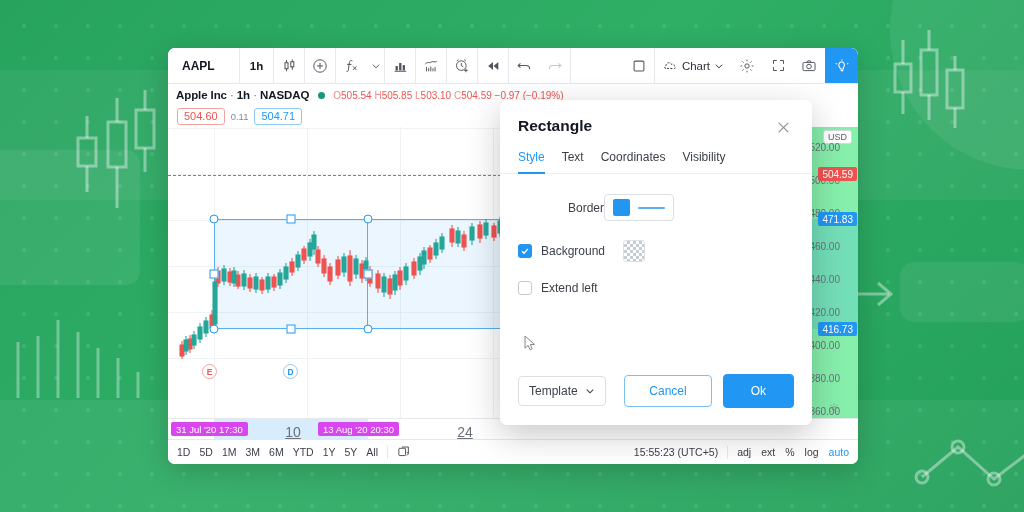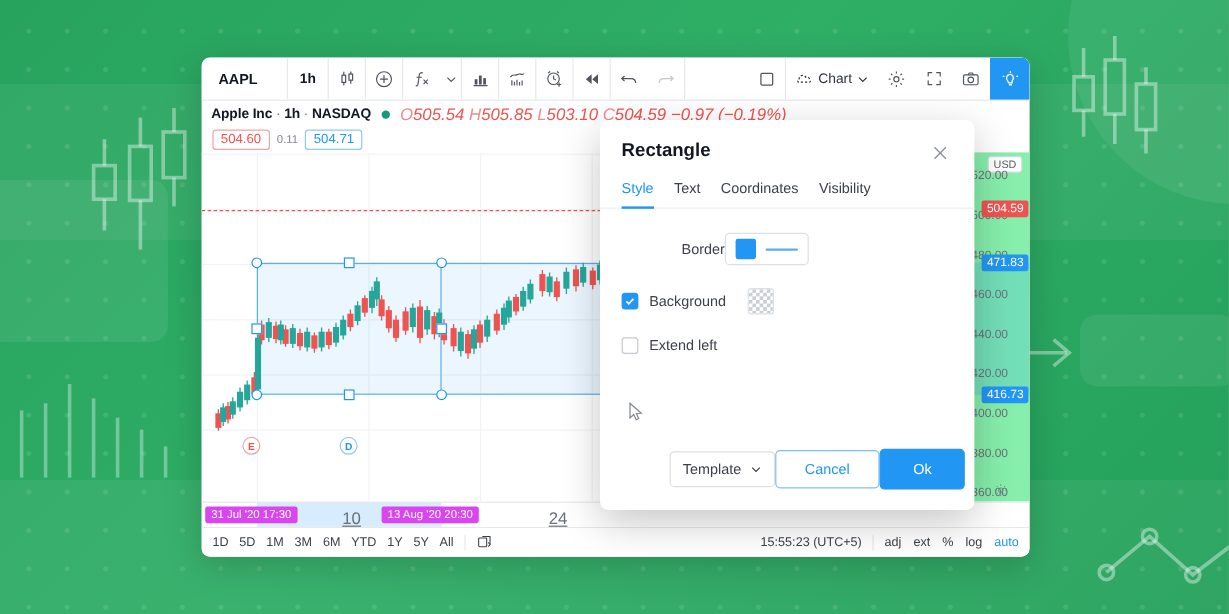--- a/index.html
+++ b/index.html
@@ -103,21 +103,21 @@
     padding: 0 0 0 8px;
     font-size: 11.5px;
     white-space: nowrap;
   }
   .legend .title { color: #131722; font-weight: bold; letter-spacing: -0.1px; }
   .legend .title .sep { color: #6a7079; font-weight: normal; }
   .legend .dot {
     width: 7px; height: 7px; border-radius: 50%;
     background: #159a78; margin: 0 8px 0 9px;
   }
-  .ohlc { color: #f06a6a; font-size: 14px; font-style: italic; }
+  .ohlc { color: #f06a6a; font-size: 10px; }
   .ohlc b { font-weight: normal; color: #ef5350; }
   .ohlc .k { color: #f28b8b; }
 
   .quote-row {
     height: 21px; flex: 0 0 21px;
     display: flex; align-items: center; gap: 6px;
     padding-left: 9px;
     font-size: 11px;
   }
   .pill {
@@ -308,21 +308,21 @@
     flex: 0 0 auto;
     padding: 0 18px 17px 18px;
     display: flex; align-items: center;
   }
   .btn {
     font-size: 12px; border-radius: 4px;
     display: inline-flex; align-items: center; justify-content: center;
   }
   .btn-template {
     padding: 7px 10px; gap: 7px;
-    border: 1px solid #dcdfe3; color: #3c4149; background: #fff; margin-left: 40px;
+    border: 1px solid #dcdfe3; color: #3c4149; background: #fff;
   }
   .btn-cancel {
     padding: 8px 24px; border: 1px solid #7cbff3; color: #2196f3; background: #fff;
   }
   .btn-ok {
     padding: 9px 27px; background: #2196f3; color: #fff; border: 1px solid #2196f3;
   }
   .foot-spacer { flex: 1 1 auto; }
   .gap10 { width: 11px; }
 </style>

